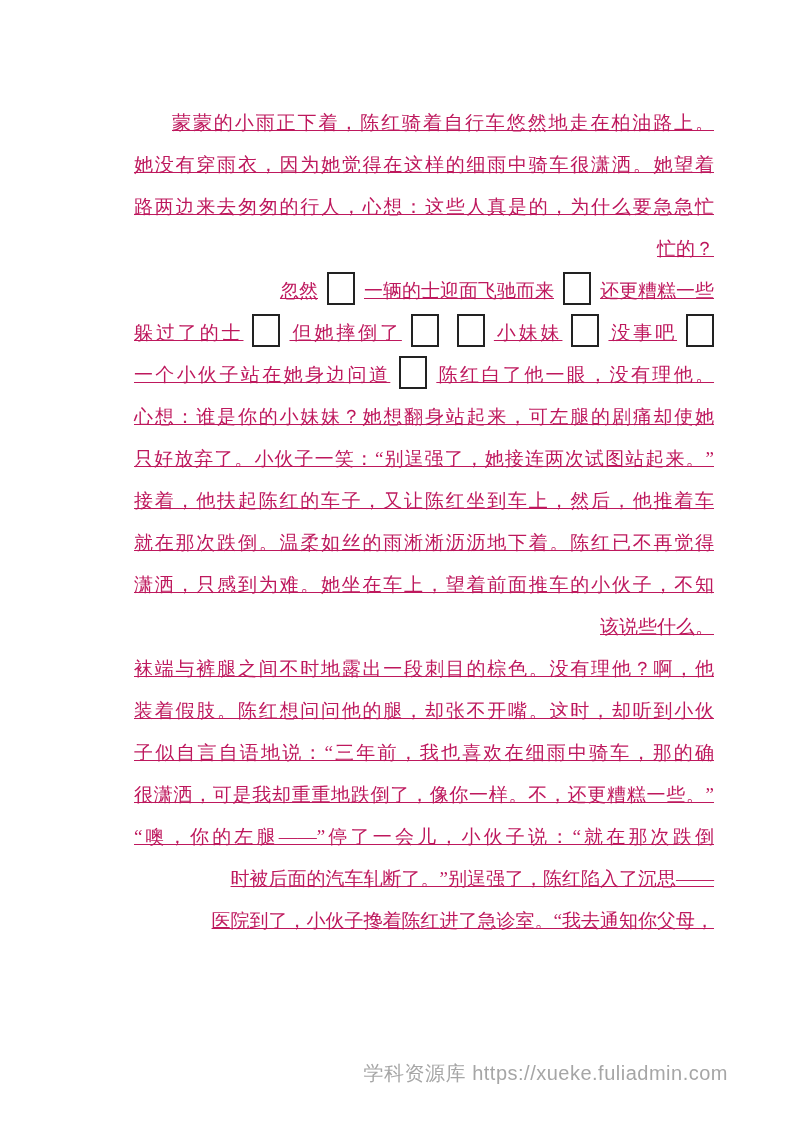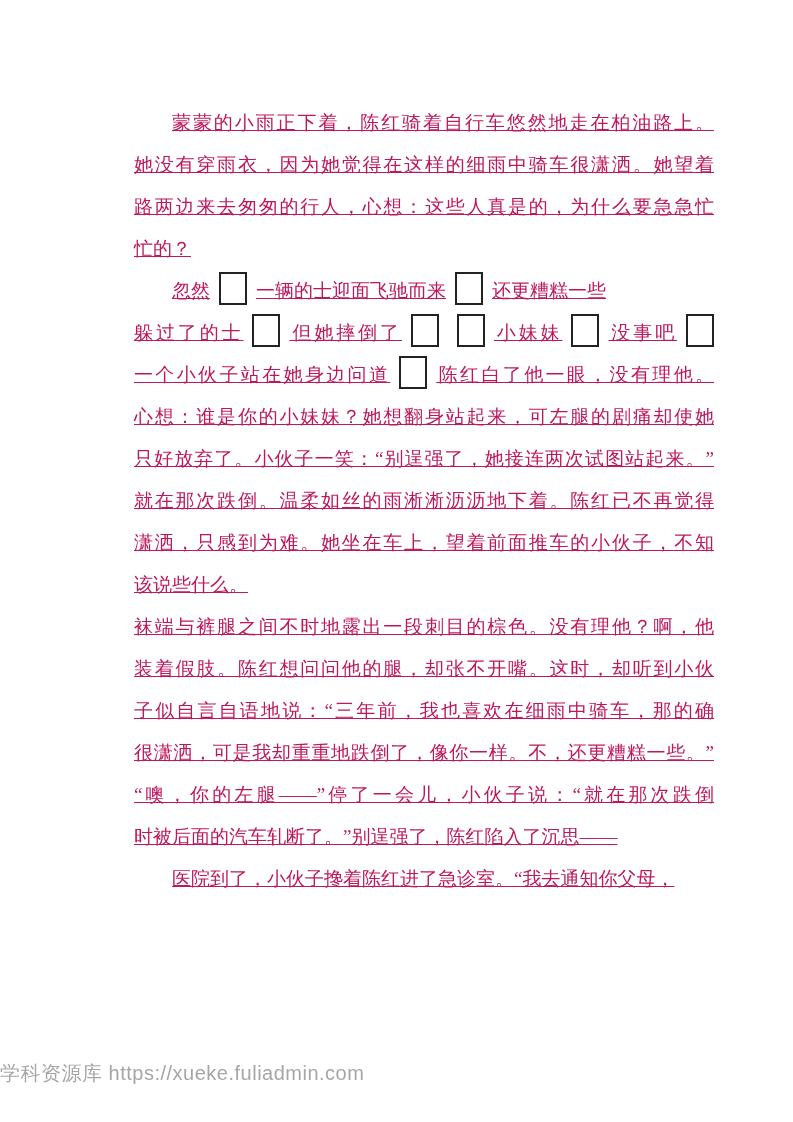--- a/index.html
+++ b/index.html
@@ -18,20 +18,21 @@
     width: 580px;
     color: #be185d;
     text-decoration: underline;
   }
   .para { margin: 0; padding: 0; }
   .line {
     height: 42px;
     line-height: 42px;
     font-size: 19px;
     overflow: visible;
+    text-align: right;
   }
   .line.justify {
     text-align: justify;
     text-align-last: justify;
   }
   .line.indent { padding-left: 38px; }
   .answer-box {
     display: inline-block;
     width: 28px;
     height: 33px;
@@ -40,21 +41,21 @@
     background: #ffffff;
     vertical-align: -8px;
     margin: 0 9px;
   }
   .line .answer-box:last-child { margin-right: 0; }
   .footer {
     position: absolute;
     top: 1060px;
     left: 0;
     width: 728px;
-    text-align: left;
+    text-align: right;
     font-family: "Liberation Sans", "DejaVu Sans", sans-serif;
     font-size: 20px;
     color: #a6a6a6;
     letter-spacing: 0.5px;
   }
 </style>
 </head>
 <body>
 
 <div class="doc">
@@ -63,20 +64,21 @@
       <div class="line justify"><span>她没有穿雨衣，因为她觉得在这样的细雨中骑车很潇洒。她望着</span></div>
       <div class="line justify"><span>路两边来去匆匆的行人，心想：这些人真是的，为什么要急急忙</span></div>
       <div class="line"><span>忙的？</span></div>
     </div>
     <div class="para">
       <div class="line indent"><span>忽然</span><span class="answer-box"></span><span>一辆的士迎面飞驰而来</span><span class="answer-box"></span><span>还更糟糕一些</span></div>
       <div class="line justify"><span>躲过了的士</span><span class="answer-box"></span><span>但她摔倒了</span><span class="answer-box"></span><span class="answer-box"></span><span>小妹妹</span><span class="answer-box"></span><span>没事吧</span><span class="answer-box"></span></div>
       <div class="line justify"><span>一个小伙子站在她身边问道</span><span class="answer-box"></span><span>陈红白了他一眼，没有理他。</span></div>
       <div class="line justify"><span>心想：谁是你的小妹妹？她想翻身站起来，可左腿的剧痛却使她</span></div>
       <div class="line justify"><span>只好放弃了。小伙子一笑：“别逞强了，她接连两次试图站起来。”</span></div>
+      <div class="line justify"><span>接着，他扶起陈红的车子，又让陈红坐到车上，然后，他推着车</span></div>
       <div class="line justify"><span>就在那次跌倒。温柔如丝的雨淅淅沥沥地下着。陈红已不再觉得</span></div>
       <div class="line justify"><span>潇洒，只感到为难。她坐在车上，望着前面推车的小伙子，不知</span></div>
       <div class="line"><span>该说些什么。</span></div>
     </div>
     <div class="para">
       <div class="line justify"><span>袜端与裤腿之间不时地露出一段刺目的棕色。没有理他？啊，他</span></div>
       <div class="line justify"><span>装着假肢。陈红想问问他的腿，却张不开嘴。这时，却听到小伙</span></div>
       <div class="line justify"><span>子似自言自语地说：“三年前，我也喜欢在细雨中骑车，那的确</span></div>
       <div class="line justify"><span>很潇洒，可是我却重重地跌倒了，像你一样。不，还更糟糕一些。”</span></div>
       <div class="line justify"><span>“噢，你的左腿——”停了一会儿，小伙子说：“就在那次跌倒</span></div>

